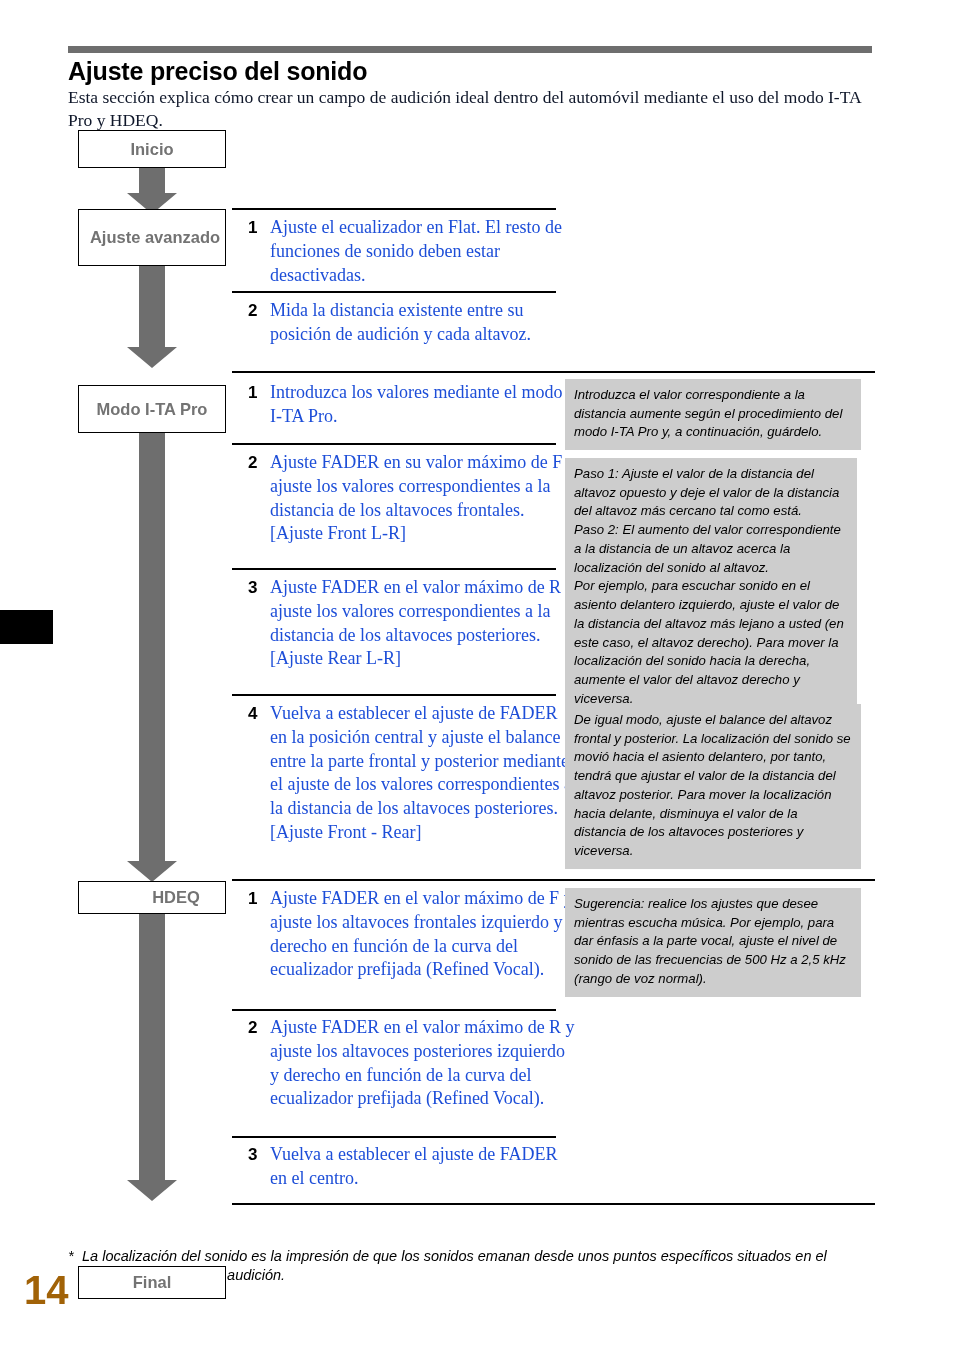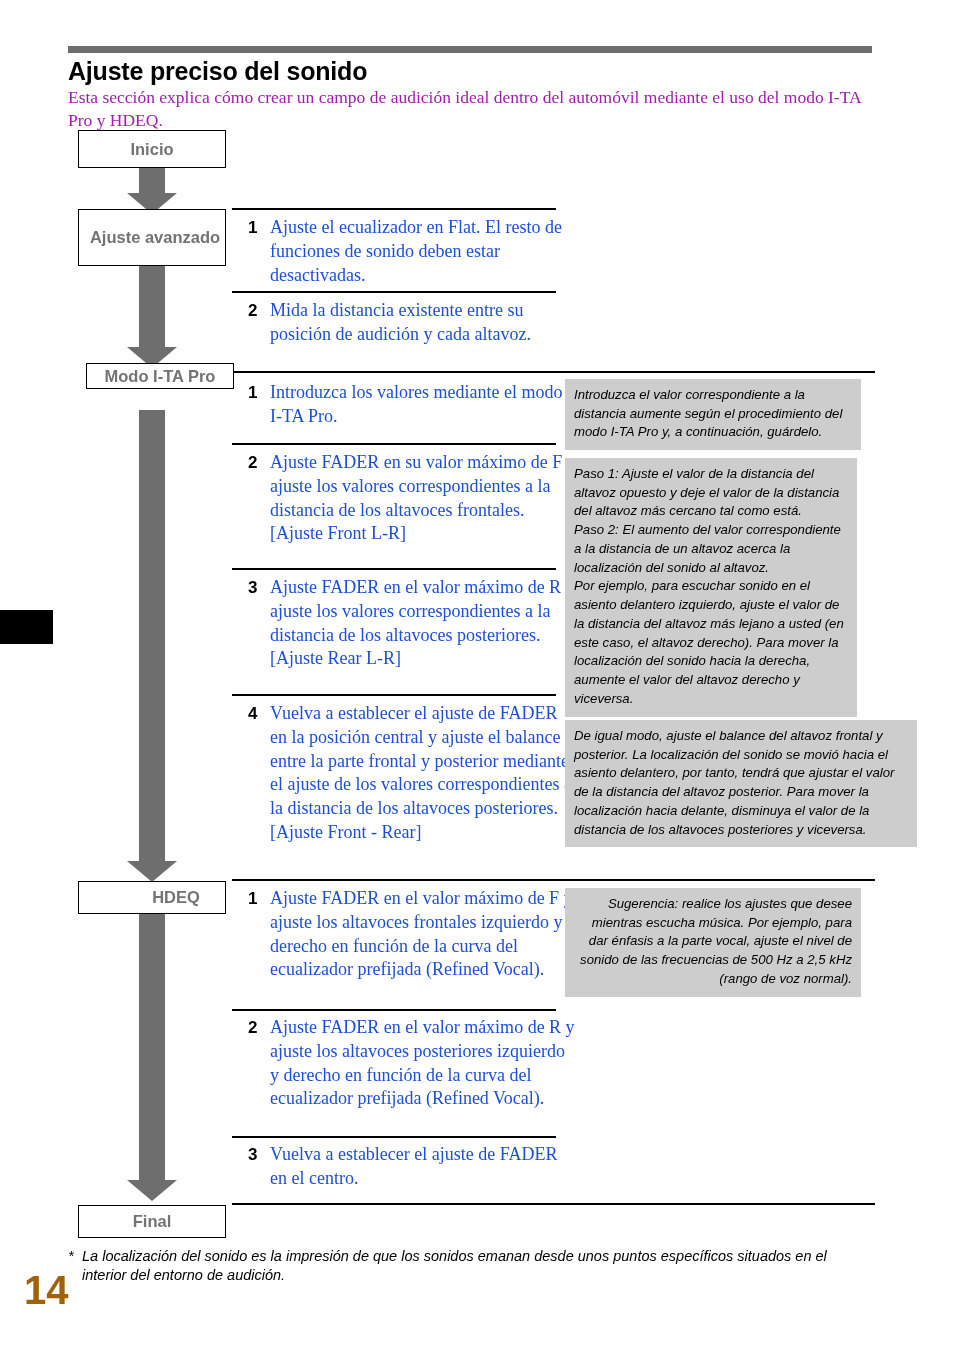--- a/index.html
+++ b/index.html
@@ -35,21 +35,21 @@
     color: #000;
     letter-spacing: -0.2px;
   }
   .intro {
     position: absolute;
     left: 68px;
     top: 86px;
     width: 806px;
     font-size: 17.5px;
     line-height: 1.3;
-    color: #a21caf;
+    color: #0f172a;
   }
 
   
   .bleed-tab {
     position: absolute;
     left: 0;
     top: 610px;
     width: 53px;
     height: 34px;
     background: #000000;
@@ -195,27 +195,27 @@
   <div class="flow-arrow" style="top:266px;height:82px;"></div>
   <div class="flow-arrow" style="top:410px;height:452px;"></div>
   <div class="flow-arrow" style="top:913px;height:268px;"></div>
 
   <div class="flow-box" style="top:130px;height:38px;">
     <span>Inicio</span>
   </div>
   <div class="flow-box" style="top:209px;height:57px;padding-left:6px;">
     <span>Ajuste avanzado</span>
   </div>
-  <div class="flow-box" style="top:363px;height:26px;margin-left:8px;">
+  <div class="flow-box" style="top:385px;height:48px;">
     <span>Modo I-TA Pro</span>
   </div>
   <div class="flow-box" style="top:881px;height:33px;padding-left:48px;">
     <span>HDEQ</span>
   </div>
-  <div class="flow-box" style="top:1205px;height:33px;">
+  <div class="flow-box" style="top:1266px;height:33px;">
     <span>Final</span>
   </div>
 
 
   <div class="rule-short" style="top:208px;"></div>
   <div class="rule-short" style="top:291px;"></div>
   <div class="rule-full" style="top:371px;"></div>
   <div class="rule-short" style="top:443px;"></div>
   <div class="rule-short" style="top:568px;"></div>
   <div class="rule-short" style="top:694px;"></div>
@@ -266,25 +266,25 @@
   <div class="note" style="left:565px;top:379px;width:296px;">
     <p>Introduzca el valor correspondiente a la distancia aumente según el procedimiento del modo I-TA Pro y, a continuación, guárdelo.</p>
   </div>
 
   <div class="note" style="left:565px;top:458px;width:292px;">
     <p>Paso 1: Ajuste el valor de la distancia del altavoz opuesto y deje el valor de la distancia del altavoz más cercano tal como está.</p>
     <p>Paso 2: El aumento del valor correspondiente a la distancia de un altavoz acerca la localización del sonido al altavoz.</p>
     <p>Por ejemplo, para escuchar sonido en el asiento delantero izquierdo, ajuste el valor de la distancia del altavoz más lejano a usted (en este caso, el altavoz derecho). Para mover la localización del sonido hacia la derecha, aumente el valor del altavoz derecho y viceversa.</p>
   </div>
 
-  <div class="note" style="left:565px;top:704px;width:352px;margin-top:16px;">
+  <div class="note" style="left:565px;top:704px;width:296px;">
     <p>De igual modo, ajuste el balance del altavoz frontal y posterior. La localización del sonido se movió hacia el asiento delantero, por tanto, tendrá que ajustar el valor de la distancia del altavoz posterior. Para mover la localización hacia delante, disminuya el valor de la distancia de los altavoces posteriores y viceversa.</p>
   </div>
 
-  <div class="note" style="left:565px;top:888px;width:296px;text-align:right;">
+  <div class="note" style="left:565px;top:888px;width:296px;">
     <p>Sugerencia: realice los ajustes que desee mientras escucha música. Por ejemplo, para dar énfasis a la parte vocal, ajuste el nivel de sonido de las frecuencias de 500 Hz a 2,5 kHz (rango de voz normal).</p>
   </div>
 
   <div class="footnote">
     <div class="footnote-mark">*</div>
     <div>La localización del sonido es la impresión de que los sonidos emanan desde unos puntos específicos situados en el interior del entorno de audición.</div>
   </div>
   <div class="page-number">14</div>
 
 </div>

